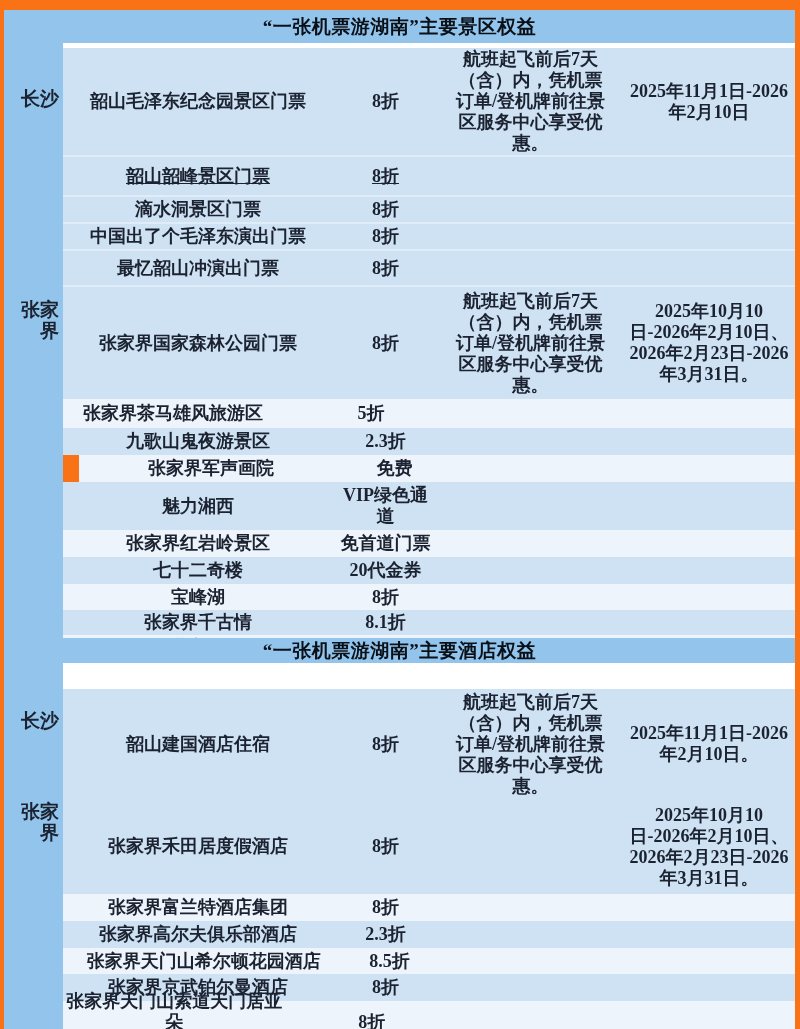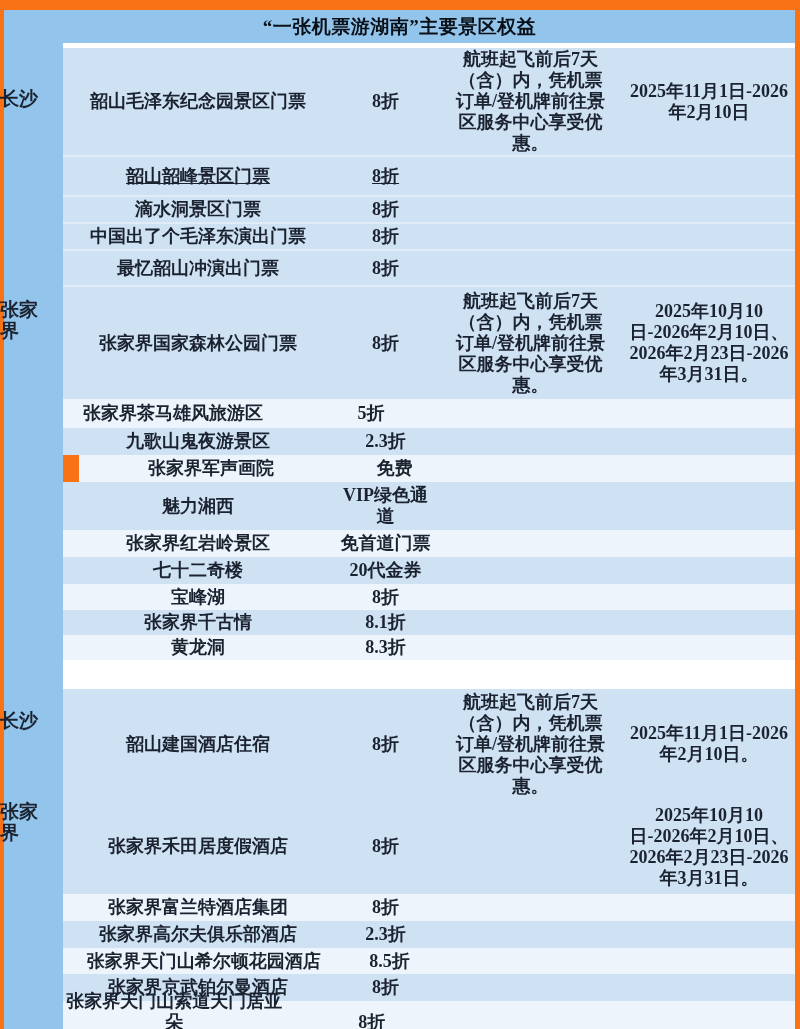--- a/index.html
+++ b/index.html
@@ -9,21 +9,21 @@
     color:#1b2230;font-weight:600;
   }
   .band{
     position:absolute;left:4px;width:791px;background:#93c4eb;
     text-align:center;font-weight:700;color:#0a1018;letter-spacing:0.5px;
   }
   #band1{top:10px;height:33px;line-height:33px;font-size:19px;}
   #band2{top:638px;height:25px;line-height:25px;font-size:19px;z-index:3;}
   .leftcol{position:absolute;left:4px;top:43px;width:59px;height:986px;background:#93c4eb;}
   .city{
-    position:absolute;left:0;width:59px;text-align:left;
+    position:absolute;left:0;width:59px;text-align:right;
     font-size:19px;line-height:21px;white-space:pre-line;color:#1b2230;
   }
   .rows{position:absolute;left:63px;top:43px;width:732px;z-index:2;}
   .row{display:flex;box-sizing:border-box;}
   .row>div{
     display:flex;align-items:center;justify-content:center;
     text-align:center;white-space:pre-line;
     font-size:18px;line-height:21px;box-sizing:border-box;
   }
   .c1{width:270px;}
@@ -38,20 +38,21 @@
   .strip{height:7px;background:#cfe2f4;}
 </style>
 </head>
 <body>
 
 <div class="page">
 
   <div class="leftcol"></div>
 
   <div class="band" id="band1">“一张机票游湖南”主要景区权益</div>
+  <div class="band" id="band2">“一张机票游湖南”主要酒店权益</div>
 
   <div class="city" style="top:88px;">长沙</div>
   <div class="city" style="top:299px;">张家
 界</div>
   <div class="city" style="top:710px;">长沙</div>
   <div class="city" style="top:801px;">张家
 界</div>
 
   <div class="rows">
     <div class="spacer"></div>

